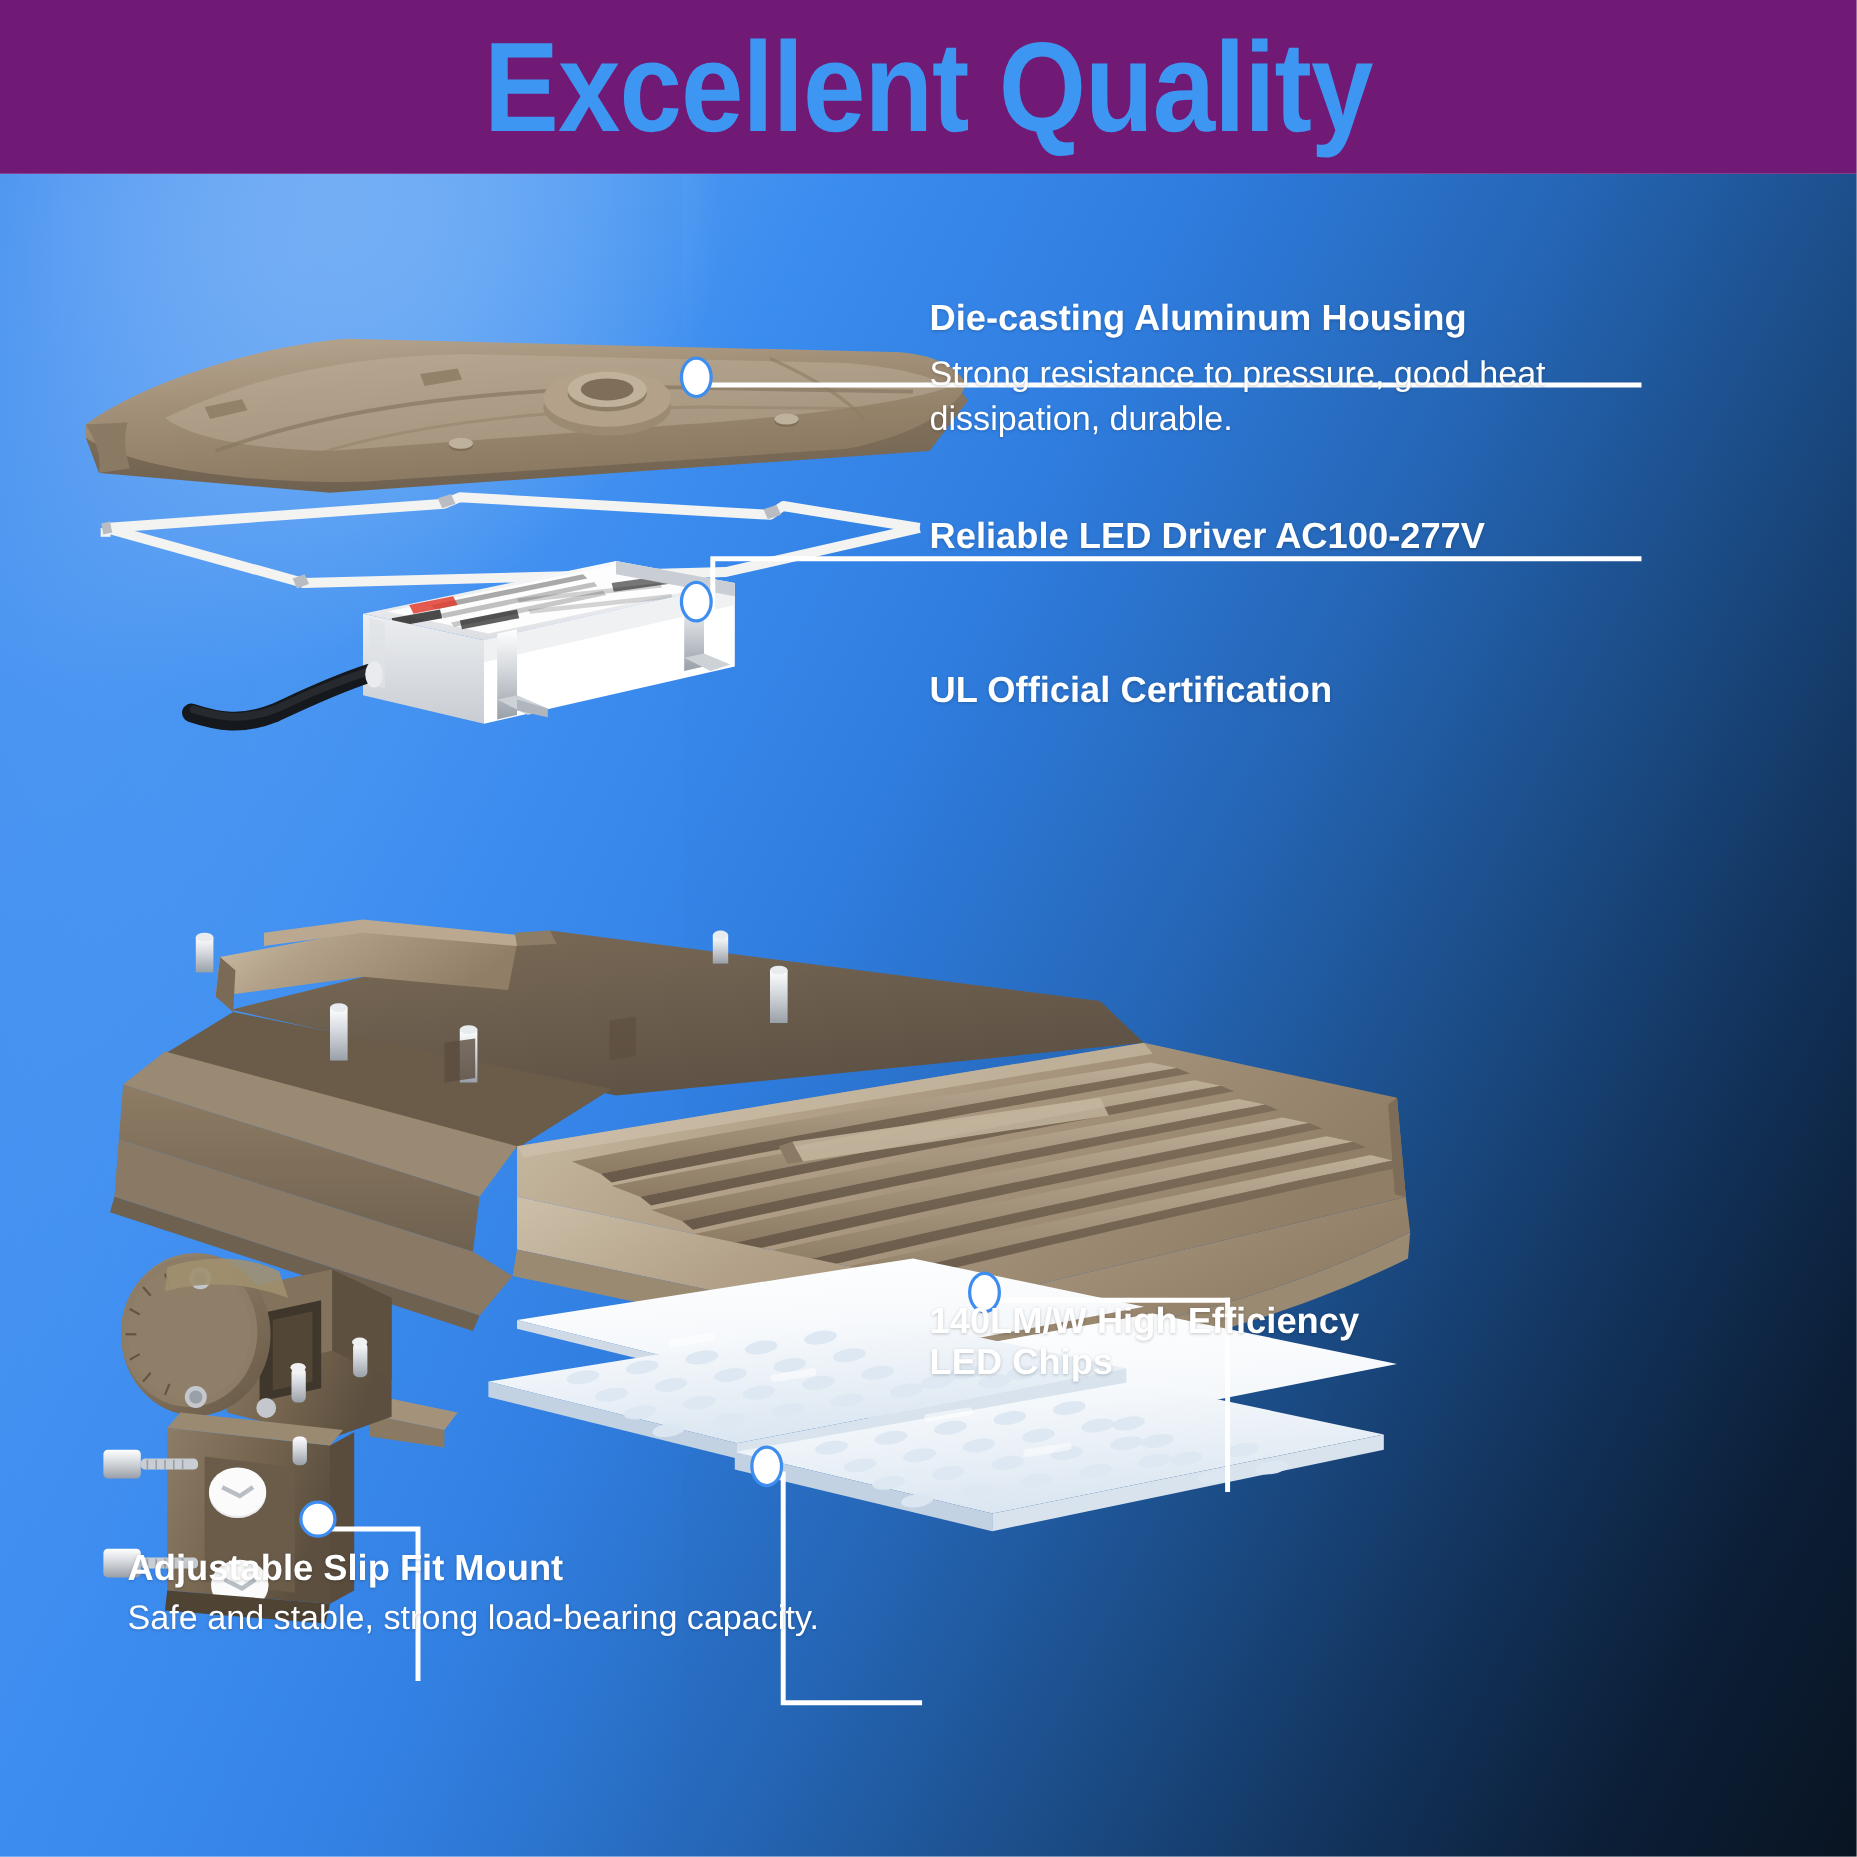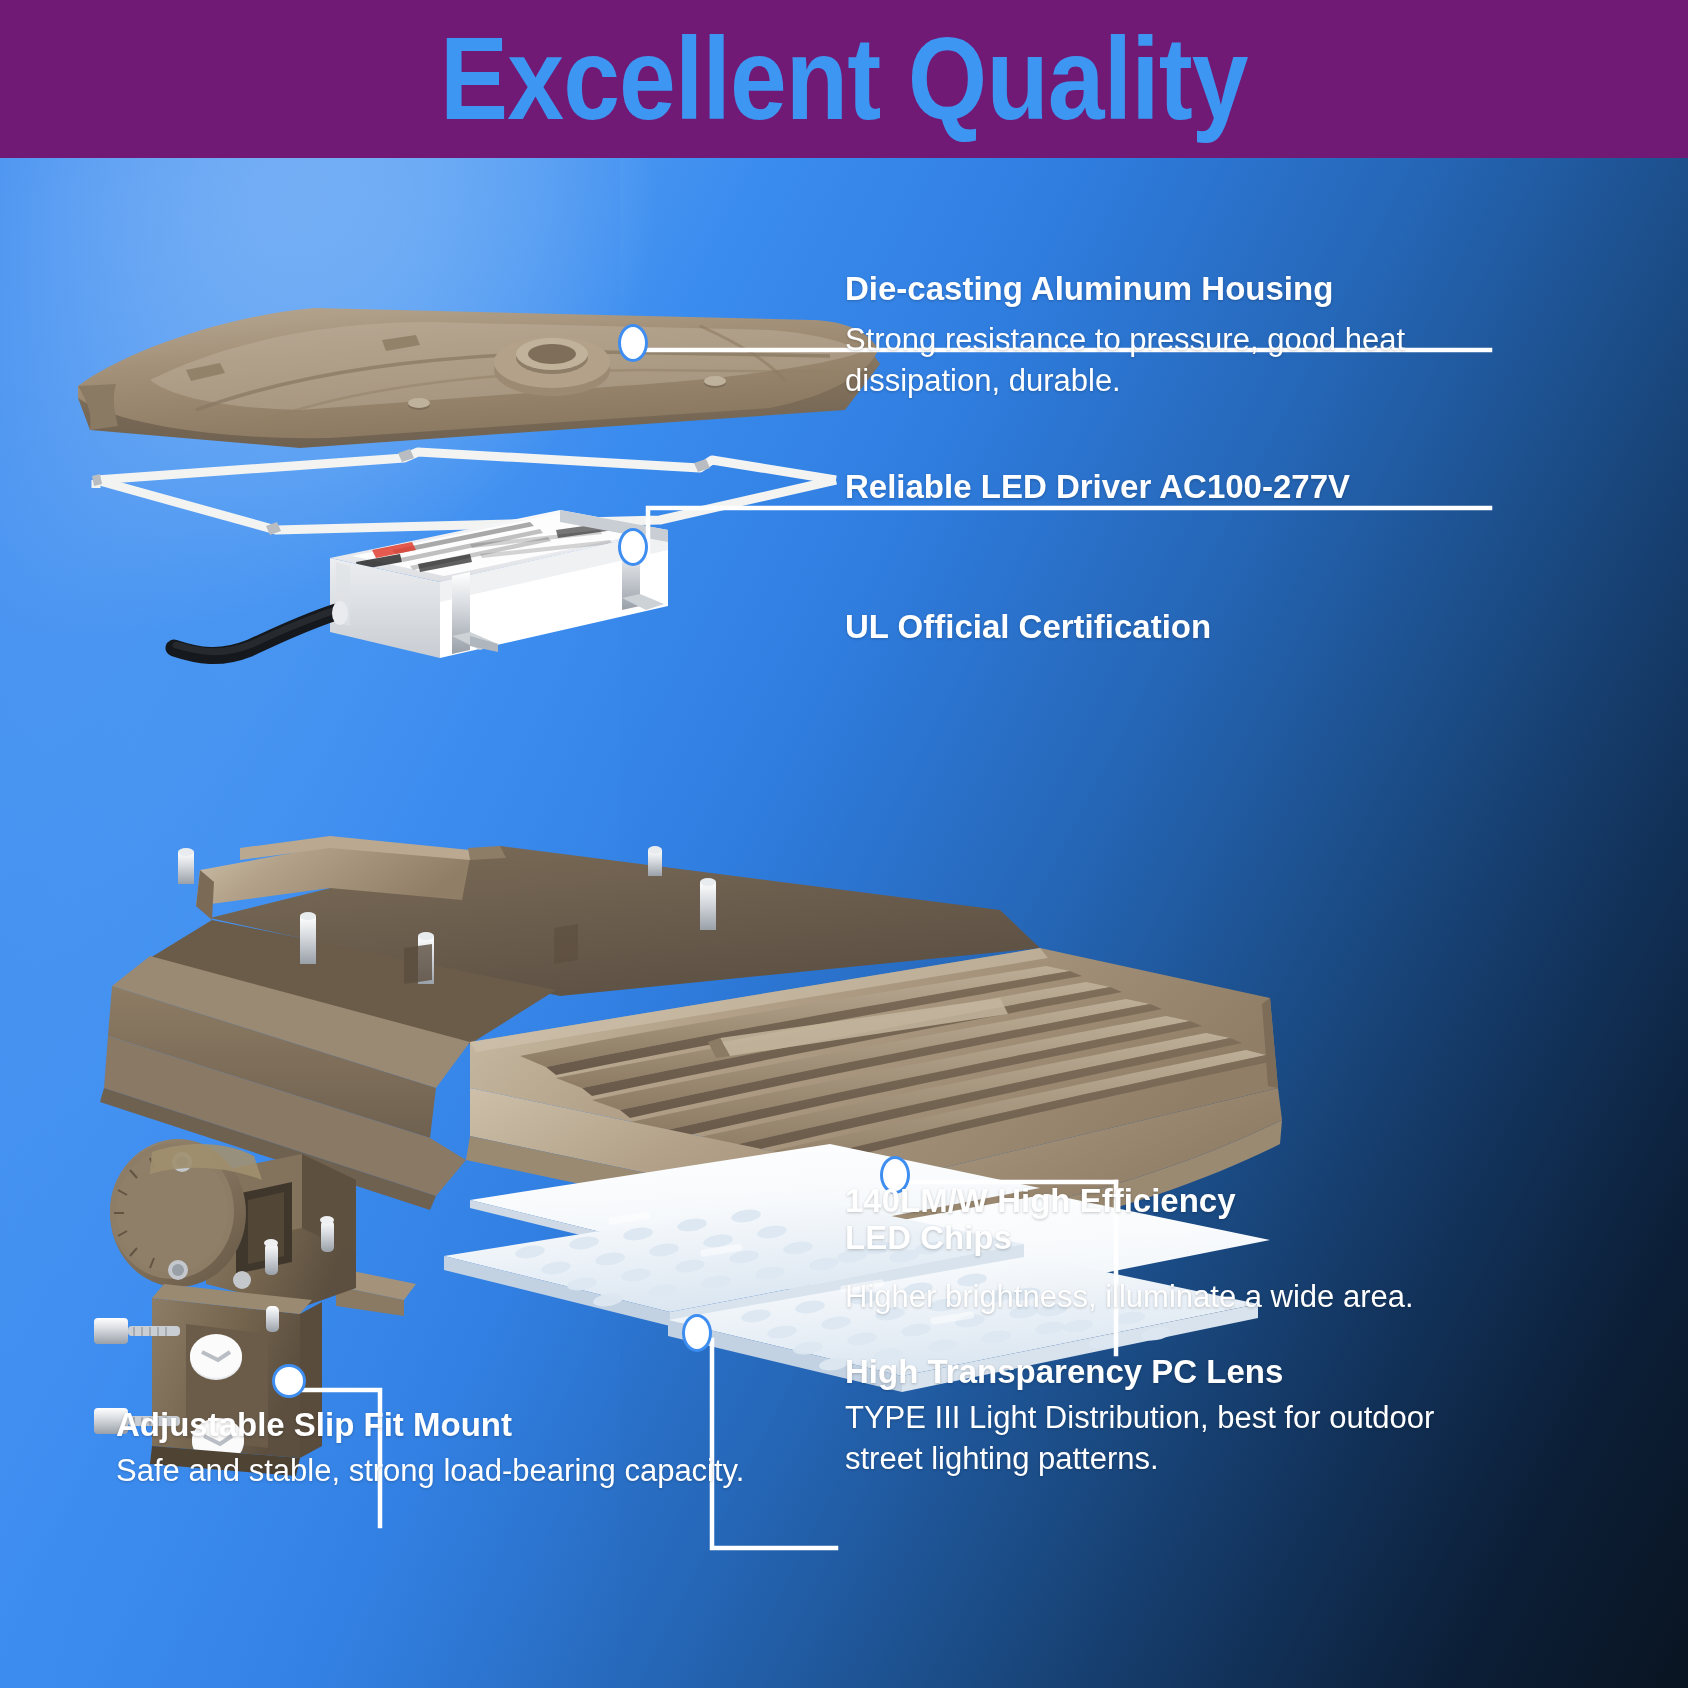--- a/index.html
+++ b/index.html
@@ -498,27 +498,21 @@
     <div class="t-head sz-head">Reliable LED Driver AC100-277V</div>
   </div>
 
   <div class="tblock" style="left:845px; top:450px; width:780px;">
     <div class="t-head sz-head">UL Official Certification</div>
   </div>
 
   <div class="tblock" style="left:845px; top:1024px; width:740px;">
     <div class="t-head sz-head">140LM/W High Efficiency
 LED Chips</div>
-    <div class="t-sub sz-sub" style="margin-top:20px;">Higher brightness, illuminate a wide area.</div>
   </div>
 
-  <div class="tblock" style="left:845px; top:1195px; width:760px;">
-    <div class="t-head sz-head">High Transparency PC Lens</div>
-    <div class="t-sub sz-sub" style="margin-top:8px;">TYPE III Light Distribution, best for outdoor
-street lighting patterns.</div>
-  </div>
 
   <div class="tblock" style="left:116px; top:1248px; width:680px;">
     <div class="t-head sz-head">Adjustable Slip Fit Mount</div>
     <div class="t-sub sz-sub" style="margin-top:8px;">Safe and stable, strong load-bearing capacity.</div>
   </div>
 
 </div>
 
 </body></html>

